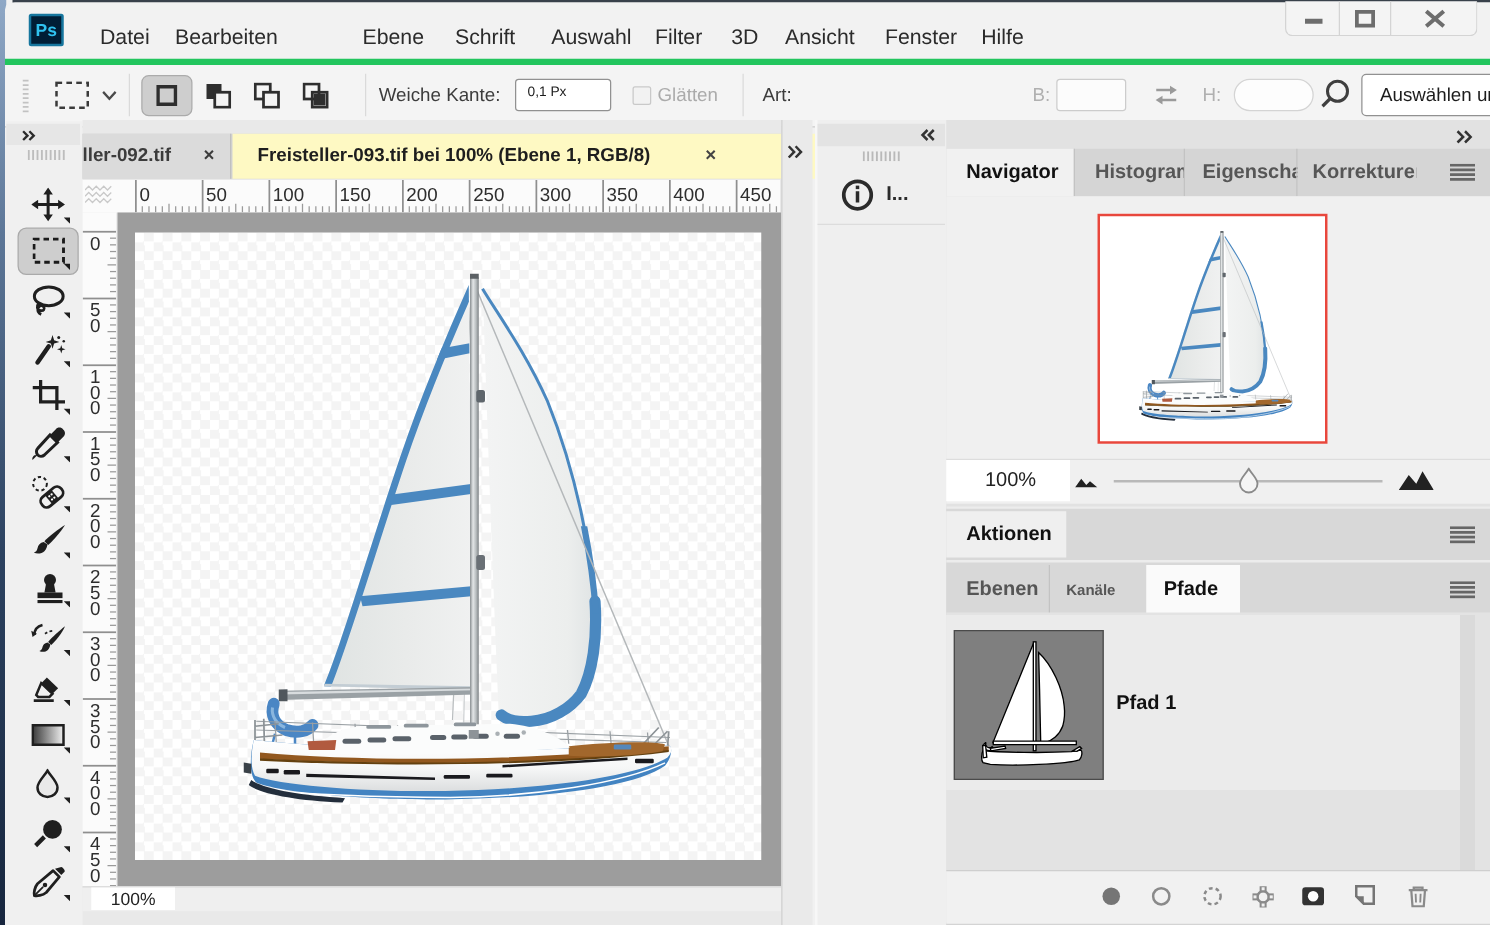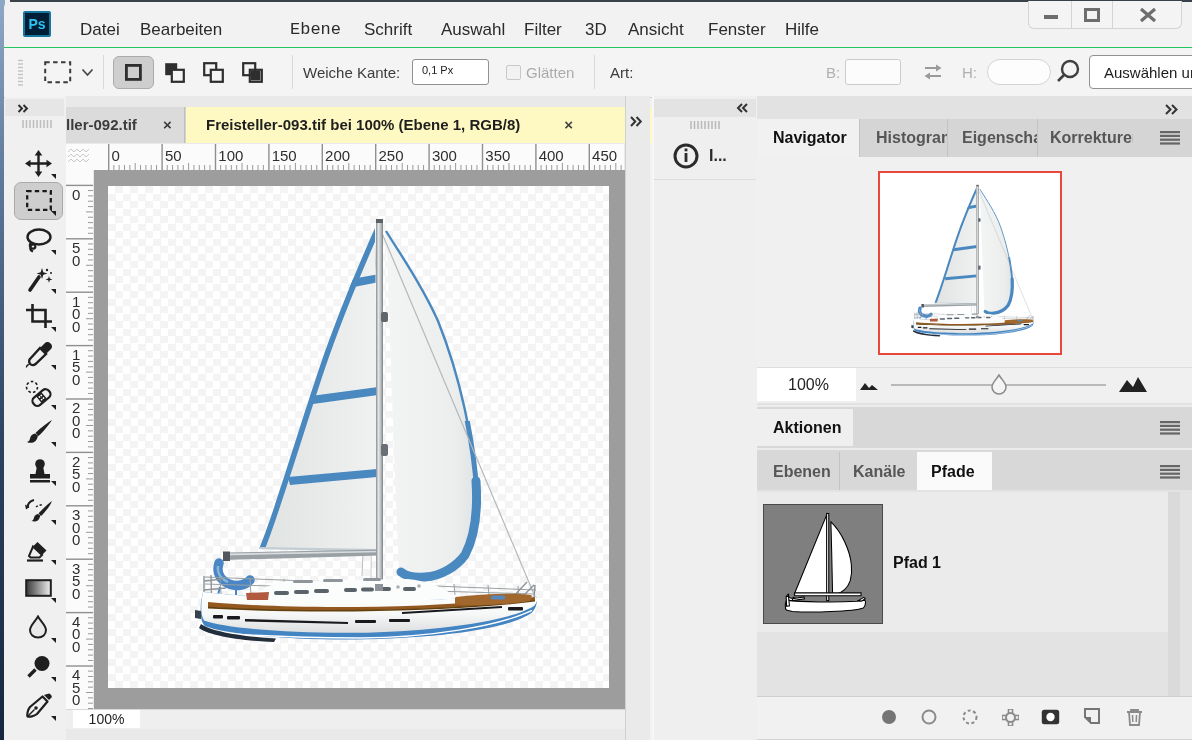--- a/index.html
+++ b/index.html
@@ -16,21 +16,21 @@
 <div class="abs" style="left:4px;top:0;width:1188px;height:740px;background:#f1f1f1;border-top-left-radius:8px;"></div>
 
 <div class="abs" style="left:10px;top:0;width:1182px;height:2px;background:#39414b;"></div>
 
 <div class="abs" id="titlebar" style="left:4px;top:2px;width:1188px;height:45px;background:#f2f2f2;border-top-left-radius:8px;">
 
   <div class="abs" style="left:19px;top:9px;width:24px;height:22px;background:#001e36;border:2px solid #16769e;border-radius:2px;color:#2fc2f0;font-size:14px;font-weight:bold;text-align:center;line-height:22px;">Ps</div>
   <div class="abs menuitem" style="left:76px;top:18px;">Datei</div>
   <div class="abs menuitem" style="left:136px;top:18px;">Bearbeiten</div>
   <div class="abs menuitem" style="left:241px;top:18px;margin-top:29px;">Bild</div>
-  <div class="abs menuitem" style="left:286px;top:18px;font-family:Liberation Mono, monospace;">Ebene</div>
+  <div class="abs menuitem" style="left:286px;top:18px;">Ebene</div>
   <div class="abs menuitem" style="left:360px;top:18px;">Schrift</div>
   <div class="abs menuitem" style="left:437px;top:18px;">Auswahl</div>
   <div class="abs menuitem" style="left:520px;top:18px;">Filter</div>
   <div class="abs menuitem" style="left:581px;top:18px;text-align:right;">3D</div>
   <div class="abs menuitem" style="left:624px;top:18px;">Ansicht</div>
   <div class="abs menuitem" style="left:704px;top:18px;">Fenster</div>
   <div class="abs menuitem" style="left:781px;top:18px;">Hilfe</div>
 </div>
 
 <div class="abs" style="left:1028px;top:1px;width:152px;height:27px;background:#f4f4f4;border:1px solid #d4d4d4;border-top:none;border-bottom-left-radius:6px;border-bottom-right-radius:6px;">
@@ -40,21 +40,21 @@
       <rect x="1" y="8" width="14" height="4" fill="#6d6d6d"></rect>
     </svg>
   <svg class="abs" style="left:55px;top:6px;" width="16" height="16">
       <rect x="1.5" y="2.5" width="13" height="11" fill="none" stroke="#6d6d6d" stroke-width="3"></rect>
     </svg>
   <svg class="abs" style="left:110px;top:6px;" width="18" height="16">
       <path d="M2 2 L16 14 M16 2 L2 14" stroke="#6d6d6d" stroke-width="3.2"></path>
     </svg>
 </div>
 
-<div class="abs" id="optionsbar" style="left:4px;top:47px;width:1188px;height:49px;background:#f4f4f4;border-top:1px solid #22c55e;border-bottom:1px solid #cccccc;overflow:hidden;">
+<div class="abs" id="optionsbar" style="left:4px;top:47px;width:1188px;height:49px;background:#f4f4f4;border-top:5px solid #22c55e;border-bottom:1px solid #cccccc;overflow:hidden;">
 
   <svg class="abs" style="left:14px;top:11px;" width="5" height="28">
     <g stroke="#c2c2c2" stroke-width="1.4">
         <line x1="0" y1="1.5" x2="5" y2="1.5"></line>
         <line x1="0" y1="5" x2="5" y2="5"></line>
         <line x1="0" y1="8.5" x2="5" y2="8.5"></line>
         <line x1="0" y1="12" x2="5" y2="12"></line>
         <line x1="0" y1="15.5" x2="5" y2="15.5"></line>
         <line x1="0" y1="19" x2="5" y2="19"></line>
         <line x1="0" y1="22.5" x2="5" y2="22.5"></line>
@@ -764,21 +764,21 @@
           <rect x="0" y="0" width="20" height="2.2"></rect>
           <rect x="0" y="3.8" width="20" height="2.2"></rect>
           <rect x="0" y="7.6" width="20" height="2.2"></rect>
           <rect x="0" y="11.4" width="20" height="2.2"></rect>
         </g>
       </svg>
   </div>
 
   <div class="abs" style="left:0;top:352px;width:435px;height:42px;background:#d8d8d8;border-top:2px solid #ececec;">
     <div class="abs" style="left:0;top:2px;width:82px;height:40px;color:#565656;font-size:16px;font-weight:bold;line-height:40px;"><span style="margin-left:16px;">Ebenen</span></div>
-    <div class="abs" style="left:82px;top:2px;width:78px;height:40px;border-left:1px solid #c3c3c3;color:#565656;font-size:16px;font-weight:bold;line-height:40px;"><span style="margin-left:13px;">Kanäle</span></div>
+    <div class="abs" style="left:82px;top:2px;width:78px;height:40px;border-left:1px solid #c3c3c3;color:#565656;font-size:12px;font-weight:bold;line-height:40px;"><span style="margin-left:13px;">Kanäle</span></div>
     <div class="abs" style="left:160px;top:2px;width:75px;height:40px;background:#fafafa;color:#111;font-size:16px;font-weight:bold;line-height:40px;"><span style="margin-left:14px;">Pfade</span></div>
     <svg class="abs" style="left:403px;top:15px;" width="20" height="14">
         <g fill="#666">
           <rect x="0" y="0" width="20" height="2.2"></rect>
           <rect x="0" y="3.8" width="20" height="2.2"></rect>
           <rect x="0" y="7.6" width="20" height="2.2"></rect>
           <rect x="0" y="11.4" width="20" height="2.2"></rect>
         </g>
       </svg>
   </div>

